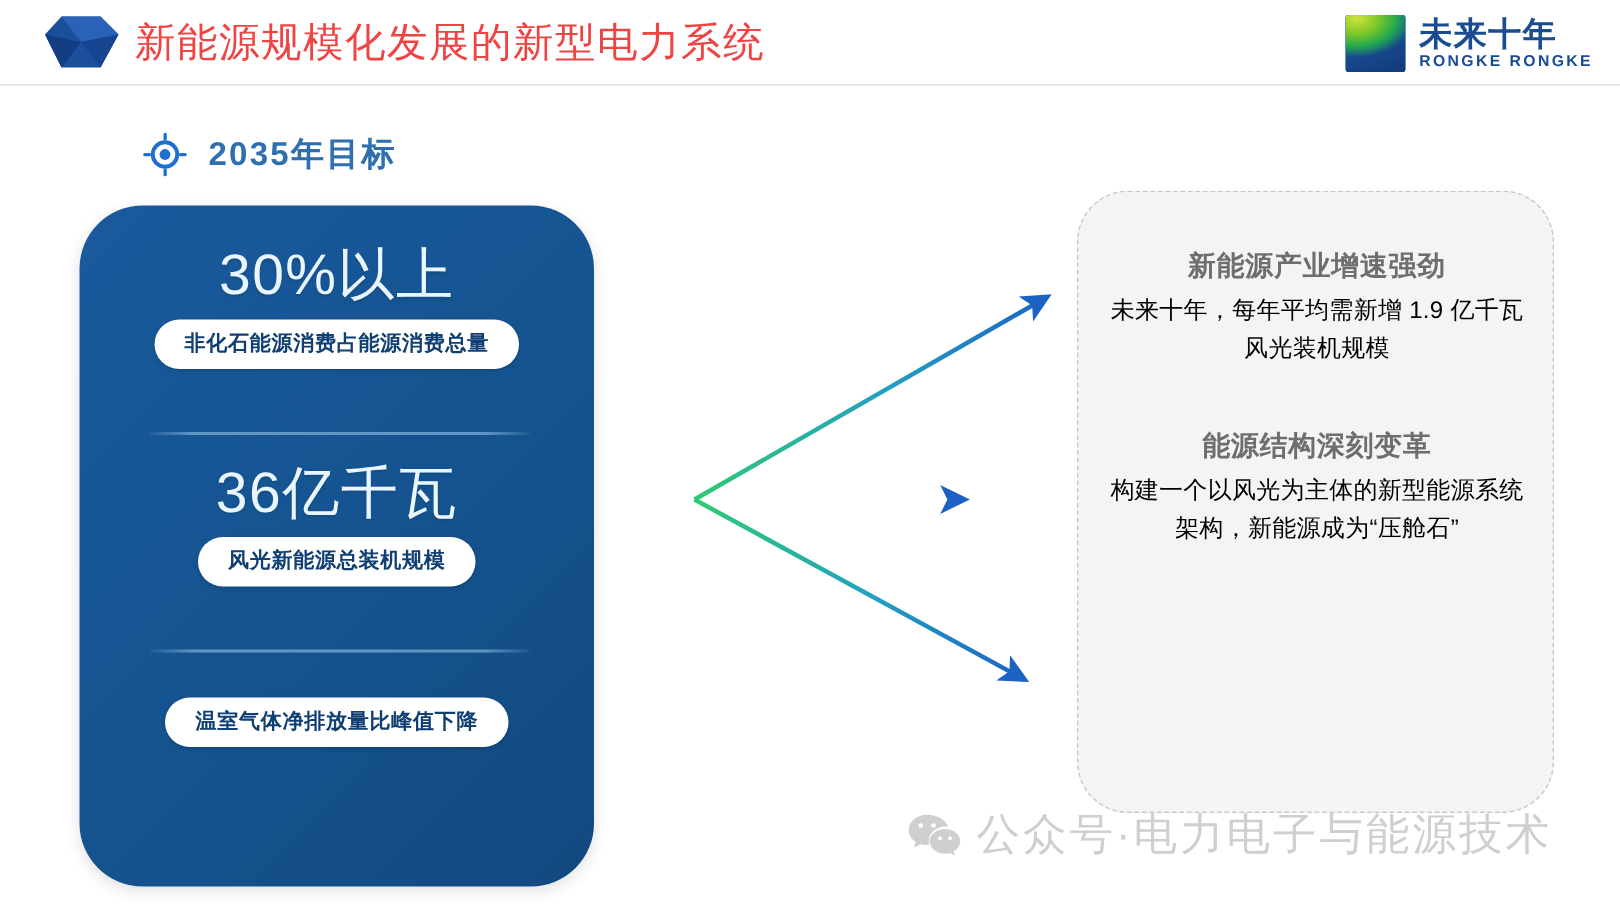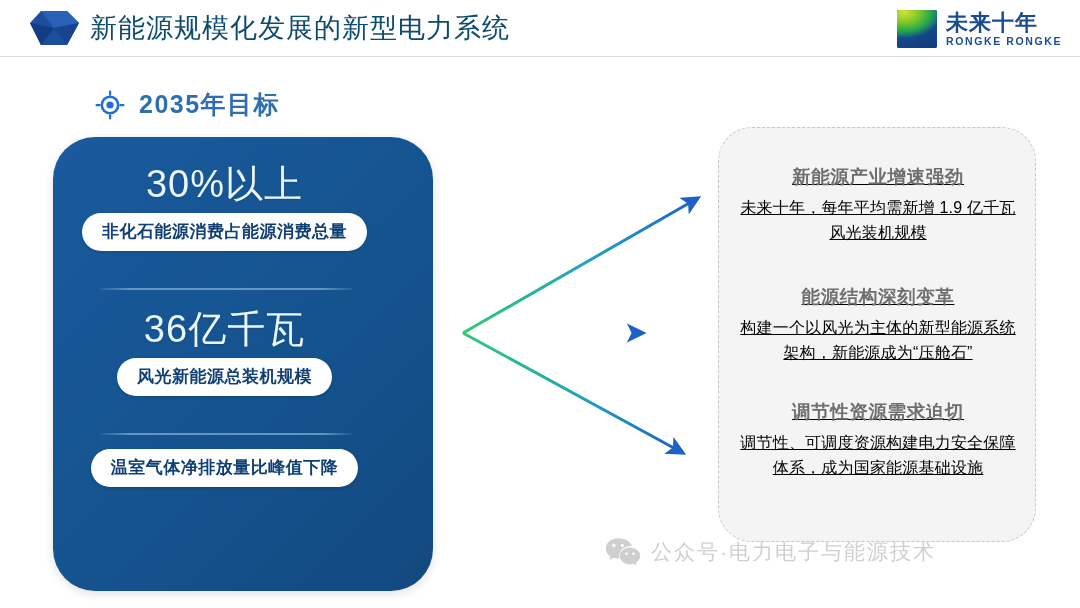--- a/index.html
+++ b/index.html
@@ -35,21 +35,21 @@
   #cube-icon {
     position: absolute;
     left: 28px; top: 9px;
     width: 52px; height: 38px;
   }
   #header-title {
     position: absolute;
     left: 90px; top: 9px;
     font-size: 27px;
     letter-spacing: 1px;
-    color: #0c4a6e;
+    color: #ef4444;
     font-weight: 500;
     white-space: nowrap;
     line-height: 38px;
   }
   #logo {
     position: absolute;
     right: 18px; top: 8px;
     height: 42px;
     display: flex;
     align-items: center;
@@ -89,32 +89,32 @@
   
   #section-title-row {
     position: absolute;
     left: 95px; top: 88px;
     display: flex;
     align-items: center;
     gap: 14px;
   }
   #target-icon { width: 30px; height: 30px; display:block; }
   #section-title {
-    font-size: 25px;
+    font-size: 22px;
     font-weight: bold;
     color: #2f6fb0;
     letter-spacing: 1.5px;
     white-space: nowrap;
   }
 
   
   #blue-card {
     position: absolute;
     left: 53px; top: 137px;
-    width: 380px;
+    width: 343px;
     height: 454px;
     background: linear-gradient(135deg, #1a5a9d 0%, #15538f 55%, #12497f 100%);
     border-radius: 42px;
     box-shadow: 0 3px 10px rgba(0,0,0,0.12);
   }
   .stat-block {
     position: absolute;
     left: 0;
     width: 343px;
     text-align: center;
@@ -124,21 +124,21 @@
     color: #e9f6ff;
     letter-spacing: 1px;
     font-weight: 400;
     line-height: 50px;
     text-shadow: 0 1px 2px rgba(0,0,0,0.15);
   }
   .stat-pill {
     display: inline-block;
     background: #ffffff;
     color: #0f3f73;
-    font-size: 17px;
+    font-size: 14px;
     font-weight: bold;
     border-radius: 30px;
     padding: 7px 20px 8px;
     letter-spacing: 0.5px;
     white-space: nowrap;
     box-shadow: 0 1px 3px rgba(0,0,0,0.18);
   }
   .card-divider {
     position: absolute;
     left: 47px;
@@ -164,21 +164,20 @@
     background: #f4f4f4;
     border: 1.5px dashed #c6c6c6;
     border-radius: 34px;
     box-sizing: border-box;
   }
   .right-item {
     position: absolute;
     left: 0;
     width: 318px;
     text-align: center;
-    text-decoration: underline;
   }
   .right-head {
     font-size: 18.5px;
     font-weight: bold;
     color: #6e6e6e;
     letter-spacing: 0.6px;
     line-height: 28px;
   }
   .right-body {
     font-size: 16px;
@@ -192,21 +191,21 @@
   
   #watermark {
     position: absolute;
     left: 605px; top: 537px;
     display: flex;
     align-items: center;
     gap: 10px;
   }
   #wechat-icon { width: 36px; height: 30px; display: block; }
   #watermark-text {
-    font-size: 21px;
+    font-size: 29px;
     color: #cfcfcf;
     letter-spacing: 2px;
     white-space: nowrap;
   }
 </style>
 </head>
 <body>
 
 <div id="slide">
 
@@ -257,21 +256,21 @@
     <div class="stat-block" style="top:167px;">
       <div class="stat-value">36亿千瓦</div>
       <div style="margin-top:4px;">
         <span class="stat-pill">风光新能源总装机规模</span>
       </div>
     </div>
 
     <div class="card-divider" style="top:296px;"></div>
 
     <div class="stat-block" style="top:312px;">
-      <div style="margin-top:0;">
+      <div style="margin-top:16px;">
         <span class="stat-pill">温室气体净排放量比峰值下降</span>
       </div>
     </div>
   </div>
 
   <svg id="arrows" viewBox="0 0 280 300">
     <defs>
       <linearGradient id="gradUp" x1="0" y1="1" x2="1" y2="0">
         <stop offset="0%" stop-color="#2ecb74"></stop>
         <stop offset="55%" stop-color="#22a0c2"></stop>
@@ -307,24 +306,20 @@
     <div class="right-item" style="top:35px;">
       <div class="right-head">新能源产业增速强劲</div>
       <div class="right-body">未来十年，每年平均需新增 1.9 亿千瓦风光装机规模</div>
     </div>
 
     <div class="right-item" style="top:155px;">
       <div class="right-head">能源结构深刻变革</div>
       <div class="right-body">构建一个以风光为主体的新型能源系统架构，新能源成为“压舱石”</div>
     </div>
 
-    <div class="right-item" style="top:270px;">
-      <div class="right-head">调节性资源需求迫切</div>
-      <div class="right-body">调节性、可调度资源构建电力安全保障体系，成为国家能源基础设施</div>
-    </div>
   </div>
 
   <div id="watermark">
     <svg id="wechat-icon" viewBox="0 0 36 30">
       <path d="M13.2 1.2C6.3 1.2 0.8 5.8 0.8 11.4c0 3.2 1.8 6.1 4.7 8L4.3 23l4.3-2.2c1.5 0.4 3 0.6 4.6 0.6 0.5 0 1 0 1.4-0.1-0.3-0.8-0.4-1.7-0.4-2.6 0-5.4 5.1-9.7 11.5-9.7 0.4 0 0.9 0 1.3 0.1C25.7 4.8 20 1.2 13.2 1.2z" fill="#cfcfcf"></path>
       <circle cx="8.9" cy="8.4" r="1.6" fill="#ffffff"></circle>
       <circle cx="17.3" cy="8.4" r="1.6" fill="#ffffff"></circle>
       <path d="M35.2 18.9c0-4.6-4.6-8.3-10.2-8.3s-10.2 3.7-10.2 8.3 4.6 8.3 10.2 8.3c1.2 0 2.3-0.2 3.4-0.5l3.3 1.7-0.9-2.8c2.6-1.5 4.4-4 4.4-6.7z" fill="#cfcfcf"></path>
       <circle cx="21.6" cy="16.8" r="1.3" fill="#ffffff"></circle>
       <circle cx="28.4" cy="16.8" r="1.3" fill="#ffffff"></circle>

